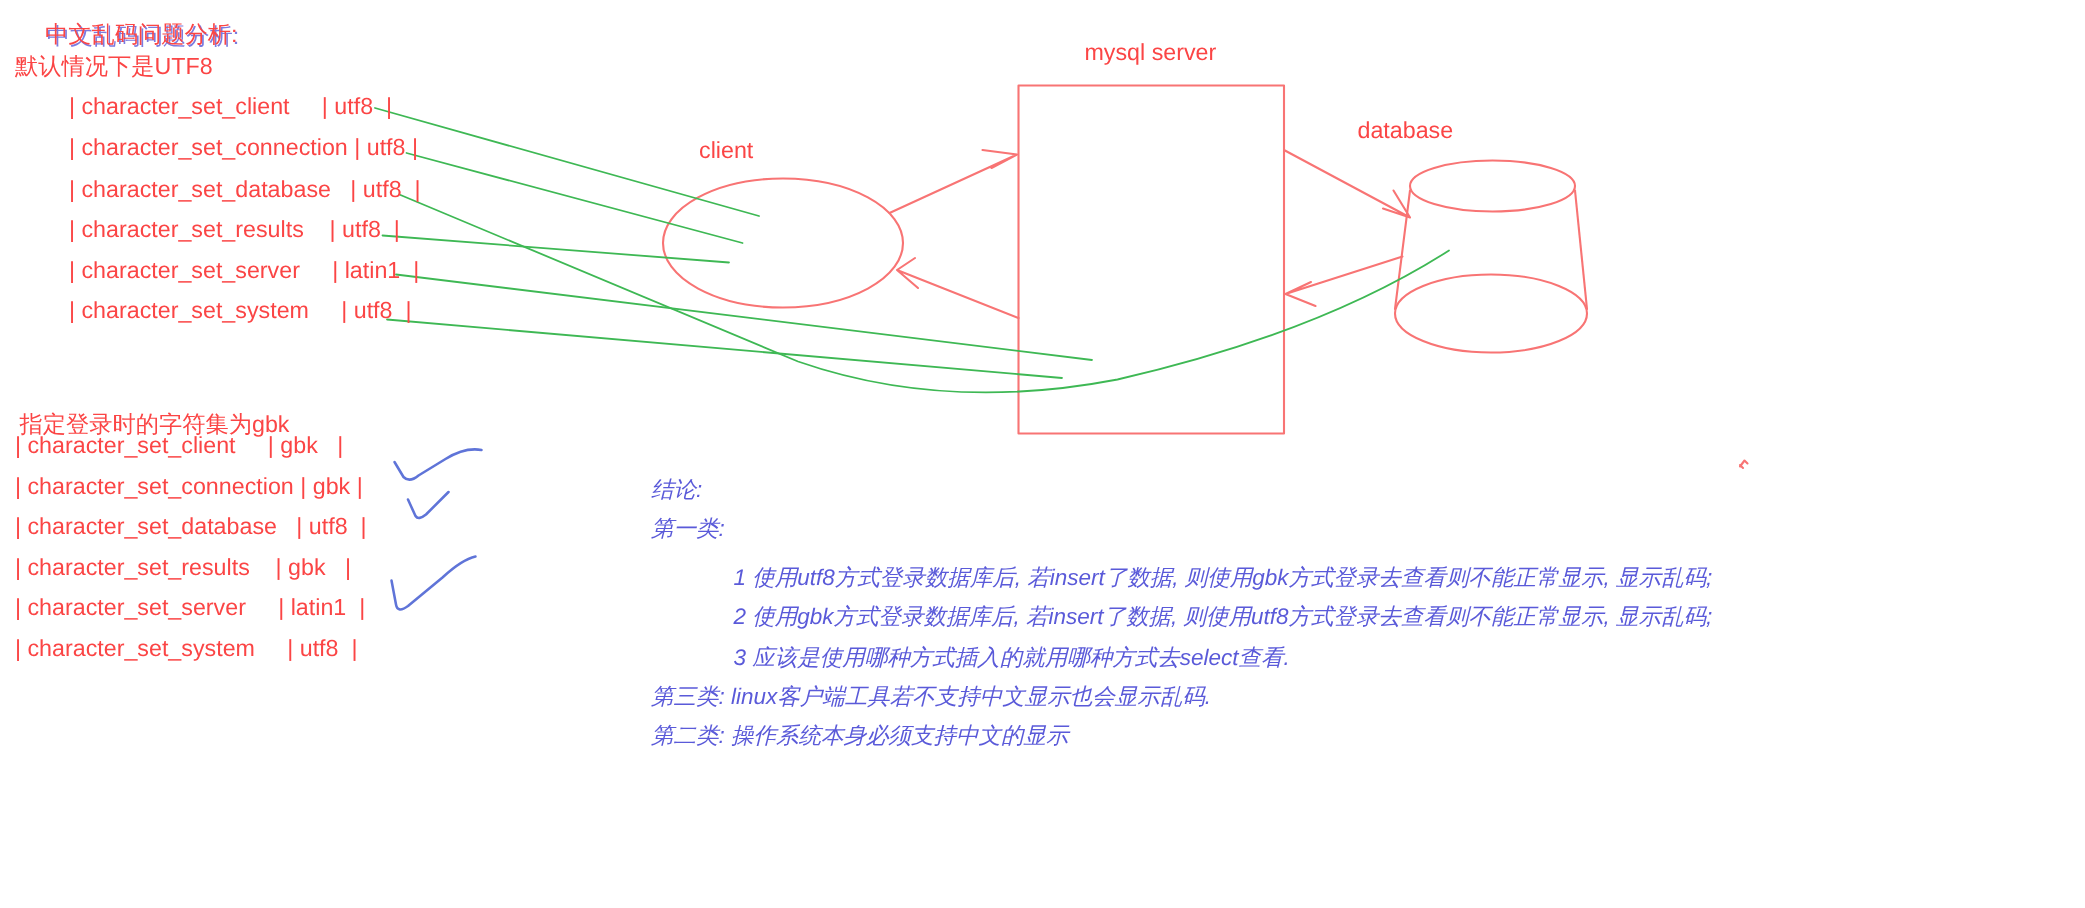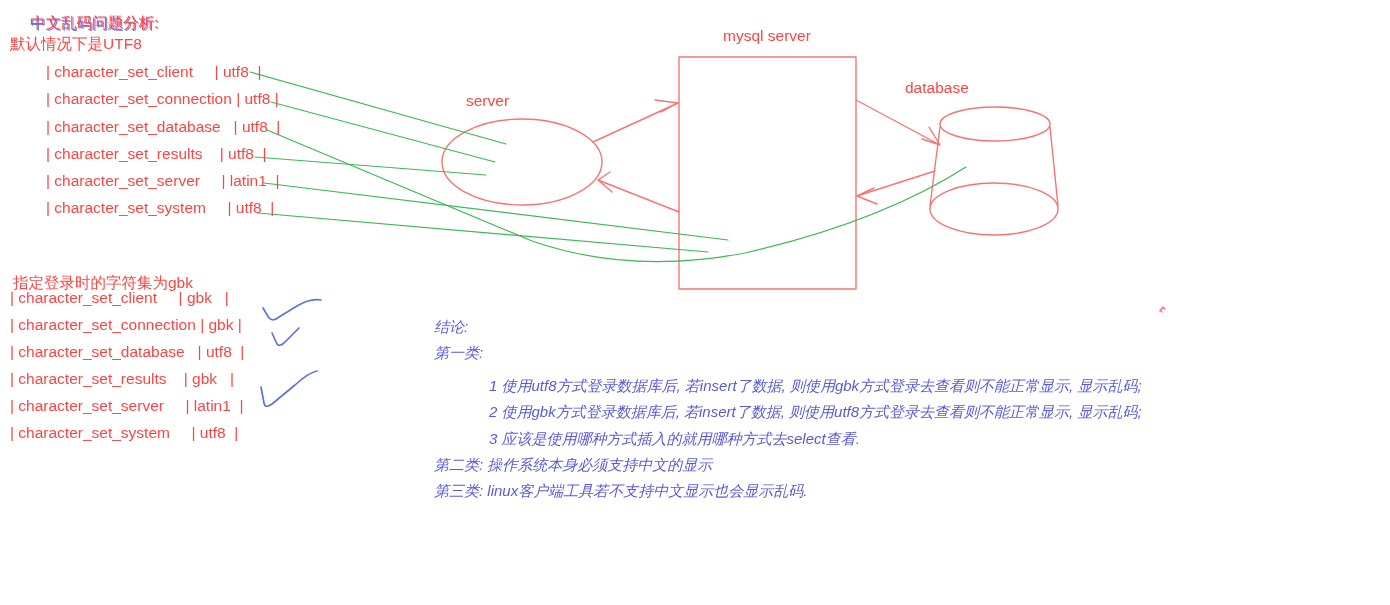--- a/index.html
+++ b/index.html
@@ -73,25 +73,25 @@
 <div class="abs red-label" style="left:13px;top:273px;">指定登录时的字符集为gbk</div>
 <div class="abs charset-list" id="list-gbk" style="left:10px;top:284px;">
   <div class="row">| character_set_client     | gbk   |</div>
   <div class="row">| character_set_connection | gbk |</div>
   <div class="row">| character_set_database   | utf8  |</div>
   <div class="row">| character_set_results    | gbk   |</div>
   <div class="row">| character_set_server     | latin1  |</div>
   <div class="row">| character_set_system     | utf8  |</div>
 </div>
 
-<div class="abs red-label" style="left:466px;top:92px;">server</div>
+<div class="abs red-label" style="left:466px;top:92px;">client</div>
 <div class="abs red-label" style="left:723px;top:27px;">mysql server</div>
 <div class="abs red-label" style="left:905px;top:79px;">database</div>
 
 <div class="abs conclusion" style="left:434px;top:314px;">
   <div class="cline">结论:</div>
   <div class="cline">第一类:</div>
   <div class="cline indent gap">1 使用utf8方式登录数据库后, 若insert了数据, 则使用gbk方式登录去查看则不能正常显示, 显示乱码;</div>
   <div class="cline indent">2 使用gbk方式登录数据库后, 若insert了数据, 则使用utf8方式登录去查看则不能正常显示, 显示乱码;</div>
   <div class="cline indent">3 应该是使用哪种方式插入的就用哪种方式去select查看.</div>
+  <div class="cline">第三类: linux客户端工具若不支持中文显示也会显示乱码.</div>
   <div class="cline">第二类: 操作系统本身必须支持中文的显示</div>
-  <div class="cline">第三类: linux客户端工具若不支持中文显示也会显示乱码.</div>
 </div>
 
 </body></html>

